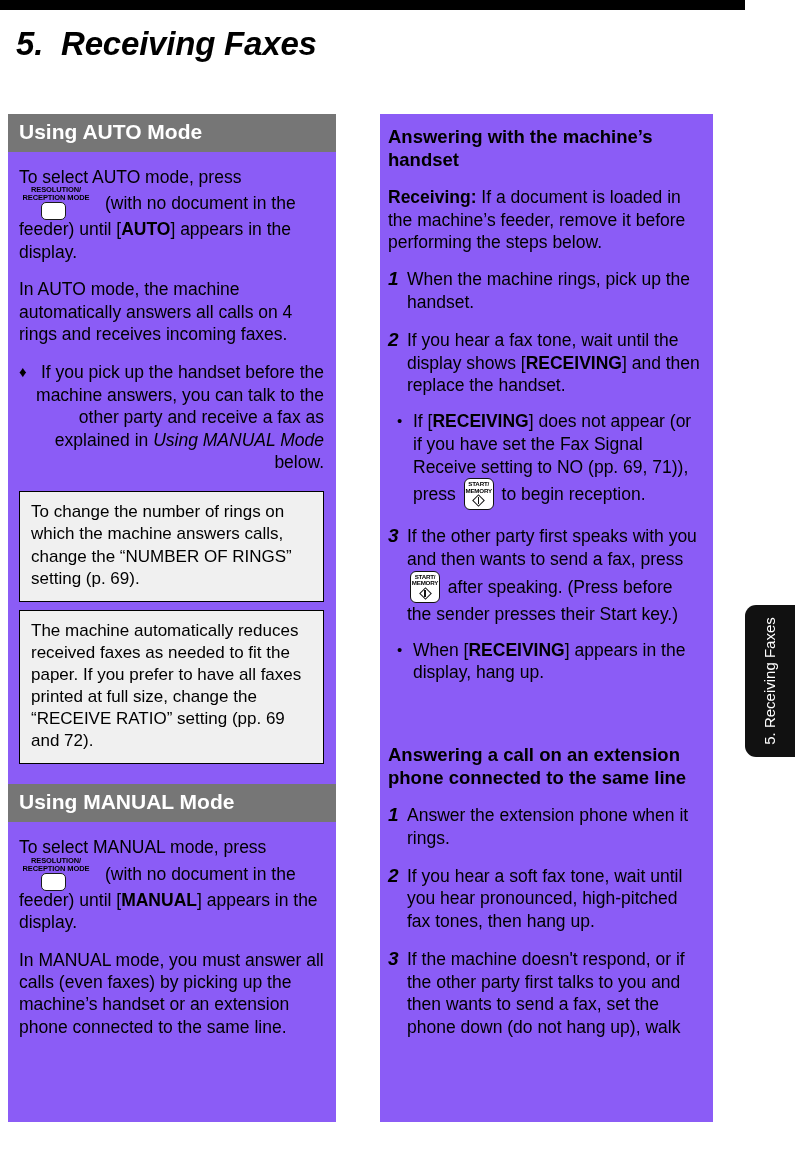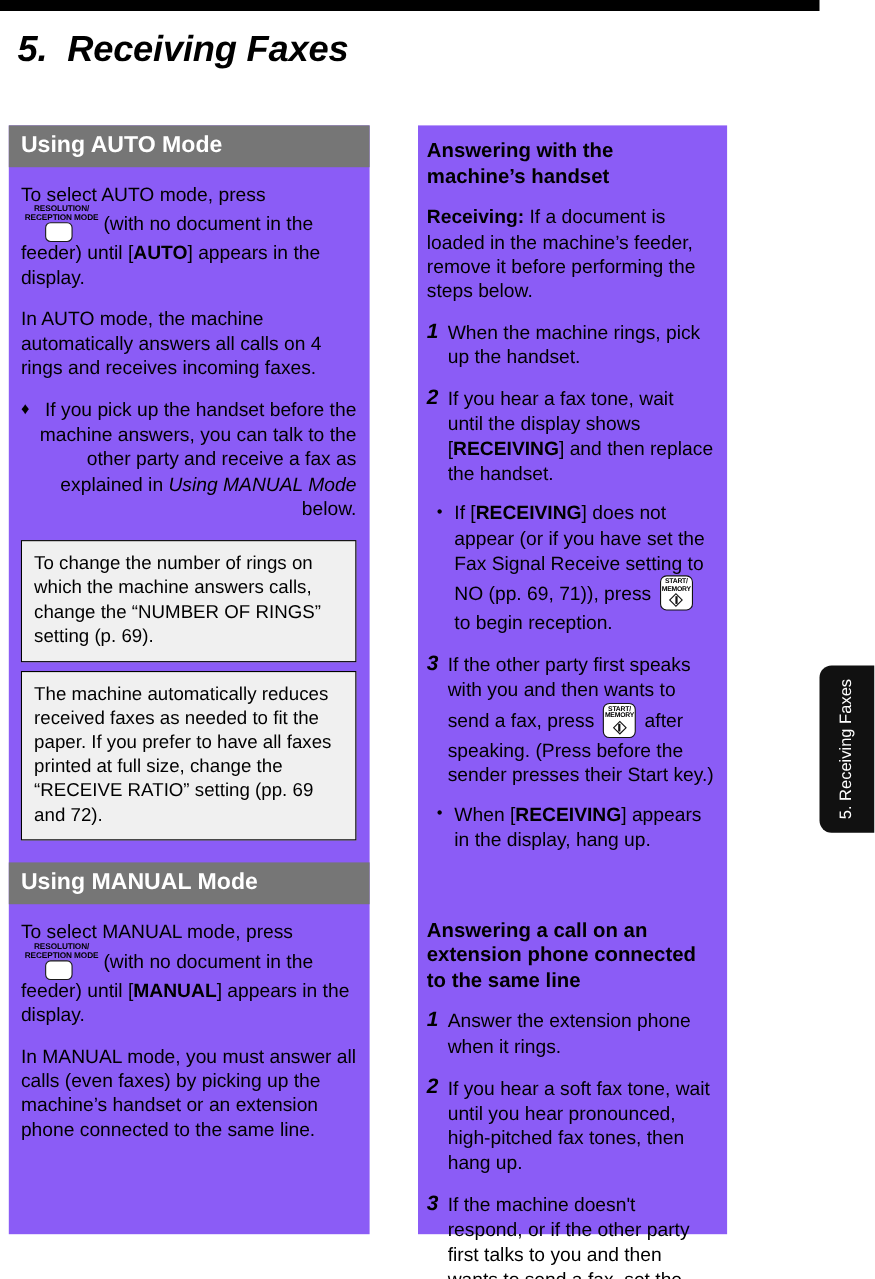--- a/index.html
+++ b/index.html
@@ -46,21 +46,21 @@
   }
   .col-left {
     left: 8px;
     top: 114px;
     width: 328px;
     min-height: 1008px;
   }
   .col-right {
     left: 380px;
     top: 114px;
-    width: 281px;
+    width: 333px;
     height: 1008px;
     padding: 10px 12px 10px 8px;
     box-sizing: border-box;
   }
 
   
   .section-bar {
     background: #767676;
     color: #ffffff;
     font-size: 21px;
@@ -147,21 +147,21 @@
   }
   .sub-head.spaced { margin-top: 60px; }
 
   
   .key-reso {
     display: inline-block;
     position: relative;
     width: 74px;
     height: 30px;
     vertical-align: -9px;
-    margin: 0 1px 0 0;
+    margin: 0 12px 0 0;
   }
   .key-reso .cap {
     position: absolute;
     left: 0;
     top: -2px;
     width: 74px;
     text-align: center;
     font-size: 7.5px;
     font-weight: bold;
     line-height: 1.06;

